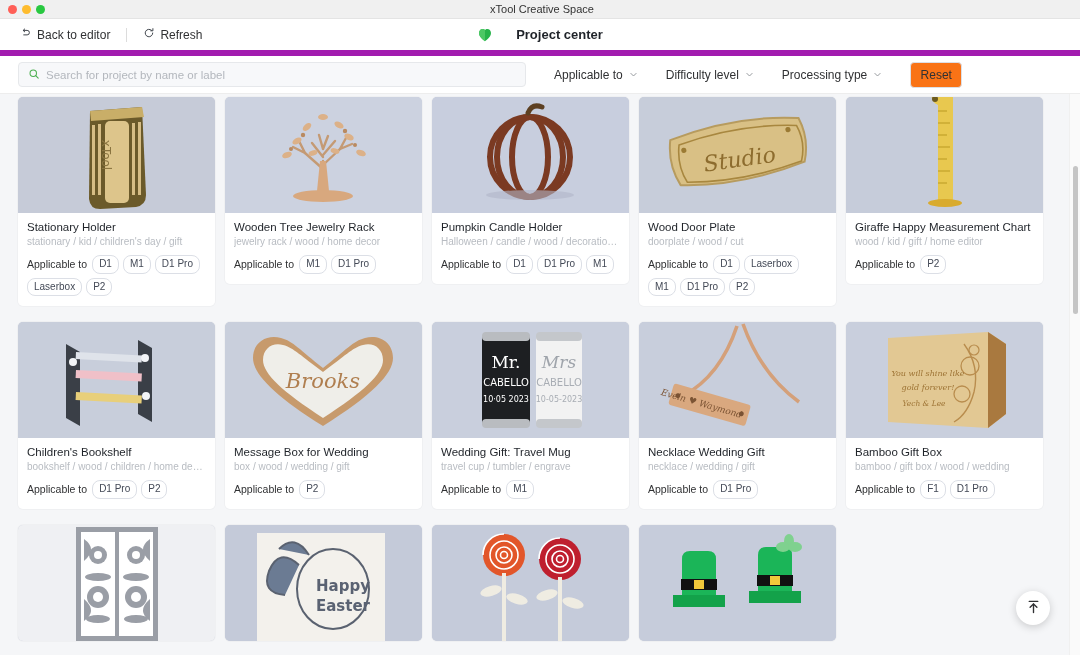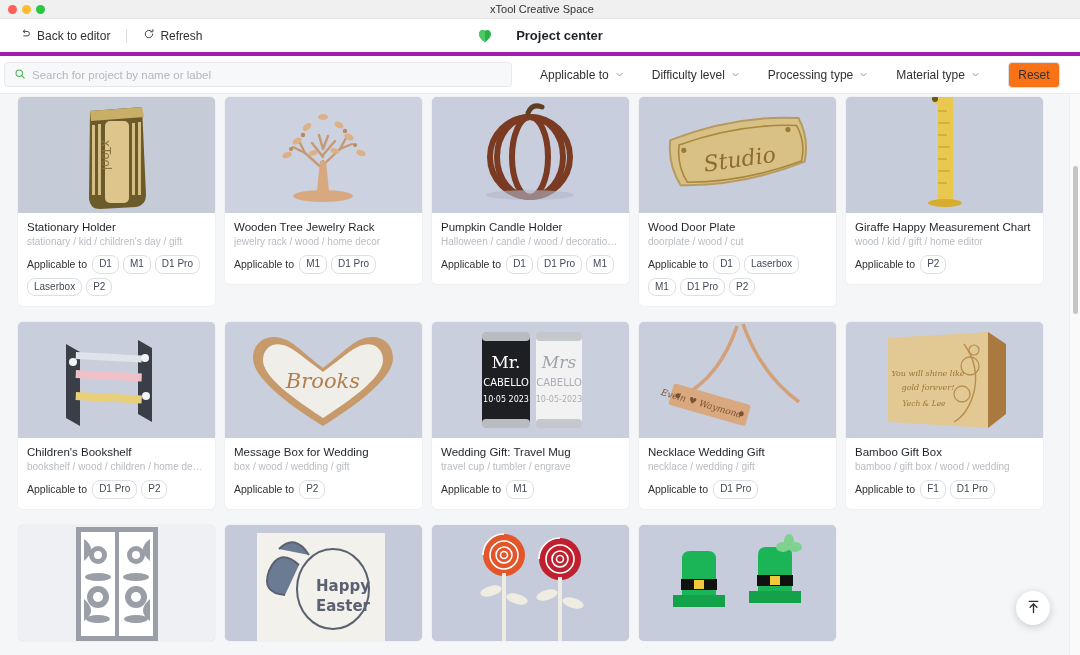--- a/index.html
+++ b/index.html
@@ -20,41 +20,41 @@
   .dot.y { background: #febc2e; }
   .dot.g { background: #28c840; }
   .titlebar-title {
     position: absolute; left: 4px; right: 0; text-align: center;
     font-size: 11px; color: #333;
   }
 
   
   .toolbar {
     position: relative; height: 37px; background: #fff;
-    border-bottom: 4px solid #a21caf; display: flex; align-items: center;
+    border-bottom: 6px solid #a21caf; display: flex; align-items: center;
   }
   .tb-left { display: flex; align-items: center; padding-left: 18px; gap: 0; }
   .tb-btn {
     display: flex; align-items: center; gap: 5px;
     font-size: 12px; color: #303133; cursor: pointer;
     padding: 3px 2px;
   }
   .tb-sep { width: 1px; height: 14px; background: #dcdcdc; margin: 0 14px; }
   .tb-center {
     position: absolute; left: 0; right: 0; display: flex;
     align-items: center; justify-content: center; gap: 23px;
     pointer-events: none;
   }
   .tb-center-title { font-size: 13px; color: #1f2329; font-weight: 600; }
   .logo-heart { width: 16px; height: 15px; display: block; }
 
   
   .filterbar {
     height: 38px; background: #fff; display: flex; align-items: center;
-    padding: 0 4px; gap: 0; border-bottom: 1px solid #ededed;
+    padding: 0 18px; gap: 0; border-bottom: 1px solid #ededed;
   }
   .search-wrap {
     position: relative; width: 508px; height: 25px;
     background: #f7f8fa; border: 1px solid #e6e8eb; border-radius: 4px;
     display: flex; align-items: center; padding-left: 9px; gap: 6px;
   }
   .search-input {
     border: 0; outline: 0; background: transparent; font-size: 11.5px;
     color: #303133; width: 100%; font-family: "Liberation Sans", sans-serif;
   }
@@ -199,28 +199,20 @@
     <div class="filter">
       <span>Difficulty level</span>
       <span class="caret">
         <svg width="9" height="9" viewBox="0 0 12 12" fill="none" stroke="#909399" stroke-width="1.25" stroke-linecap="round" stroke-linejoin="round">
             <polyline points="2.5,4.5 6,8 9.5,4.5"></polyline>
           </svg>
       </span>
     </div>
     <div class="filter">
       <span>Processing type</span>
-      <span class="caret">
-        <svg width="9" height="9" viewBox="0 0 12 12" fill="none" stroke="#909399" stroke-width="1.25" stroke-linecap="round" stroke-linejoin="round">
-            <polyline points="2.5,4.5 6,8 9.5,4.5"></polyline>
-          </svg>
-      </span>
-    </div>
-    <div class="filter">
-      <span>Material type</span>
       <span class="caret">
         <svg width="9" height="9" viewBox="0 0 12 12" fill="none" stroke="#909399" stroke-width="1.25" stroke-linecap="round" stroke-linejoin="round">
             <polyline points="2.5,4.5 6,8 9.5,4.5"></polyline>
           </svg>
       </span>
     </div>
   </div>
 
   <button class="reset-btn">Reset</button>
 </div>

